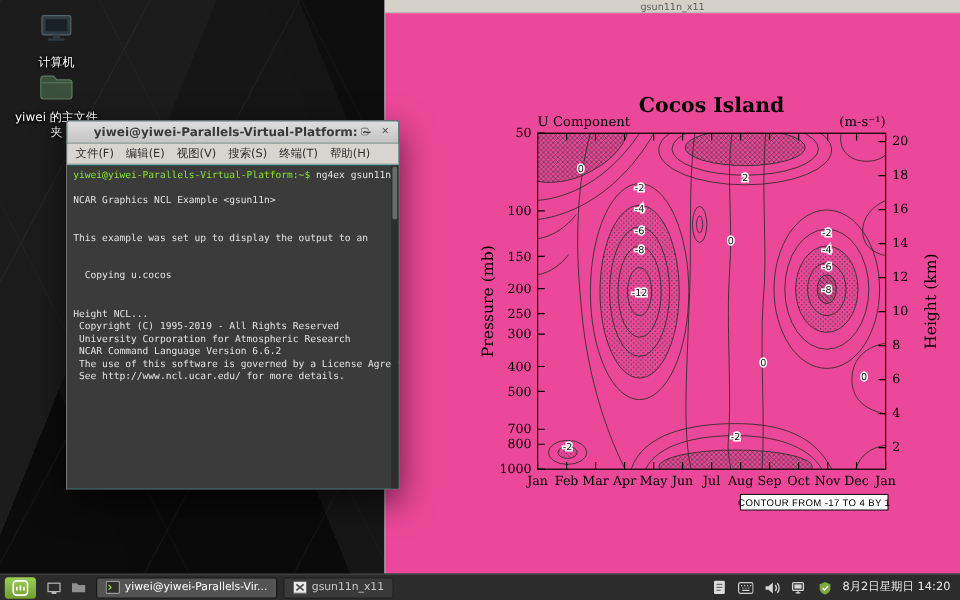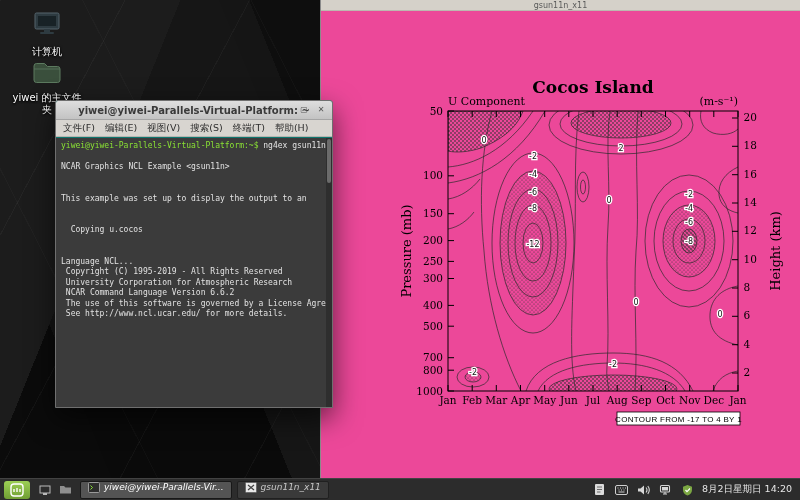--- a/index.html
+++ b/index.html
@@ -60,23 +60,23 @@
   .pt-tick { font-family:"DejaVu Serif",serif; font-size:10.5px; fill:#000; }
   .pt-note { font-family:"Liberation Sans",sans-serif; font-size:8px; fill:#000; letter-spacing:0.3px; }
   .pt-clabel { font-family:"DejaVu Sans",sans-serif; font-size:8px; fill:#111; stroke:#fff; stroke-width:2.5px; paint-order:stroke; }
 
   
   .taskbar { position:absolute; left:0; bottom:0; width:800px; height:22px; background:#2c2c2c;
     border-top:1px solid #424242; display:flex; align-items:center; z-index:50; padding:0 4px; }
   .menu-btn { width:26px; height:18px; background:linear-gradient(#9ccf55,#6f9e33); border-radius:3px;
     display:flex; align-items:center; justify-content:center; margin-right:5px; }
   .ql { width:20px; height:18px; display:flex; align-items:center; justify-content:center; border-radius:2px; }
-  .win-btn { height:18px; display:flex; align-items:flex-start; gap:4px; padding:0 7px; margin-left:5px;
+  .win-btn { height:18px; display:flex; align-items:center; gap:4px; padding:0 7px; margin-left:5px;
     background:#3a3a3a; border:1px solid #202020; border-radius:2px; color:#c8c8c8; font-size:9px;
-    white-space:nowrap; overflow:hidden;font-style:italic; }
+    white-space:nowrap; overflow:hidden; }
   .win-btn.active { background:#545454; color:#fff; border-color:#181818; }
   .tray { margin-left:auto; display:flex; align-items:center; gap:7px; padding-right:4px; }
   .tray-icon { width:15px; height:15px; display:flex; align-items:center; justify-content:center; }
   .clock { color:#e6e6e6; font-size:9.5px; white-space:nowrap; }
 </style>
 </head>
 <body>
 
 <div class="screen">
   <div class="wallpaper"></div>
@@ -267,21 +267,21 @@
       <div class="tline"></div>
       <div class="tline">NCAR Graphics NCL Example &lt;gsun11n&gt;</div>
       <div class="tline"></div>
       <div class="tline"></div>
       <div class="tline">This example was set up to display the output to an</div>
       <div class="tline"></div>
       <div class="tline"></div>
       <div class="tline">  Copying u.cocos</div>
       <div class="tline"></div>
       <div class="tline"></div>
-      <div class="tline">Language NCL...</div>
+      <div class="tline">Height NCL...</div>
       <div class="tline"> Copyright (C) 1995-2019 - All Rights Reserved</div>
       <div class="tline"> University Corporation for Atmospheric Research</div>
       <div class="tline"> NCAR Command Language Version 6.6.2</div>
       <div class="tline"> The use of this software is governed by a License Agreement.</div>
       <div class="tline"> See http://www.ncl.ucar.edu/ for more details.</div>
     </div>
     <div class="term-scroll">
         <div class="thumb"></div>
       </div>
   </div>

